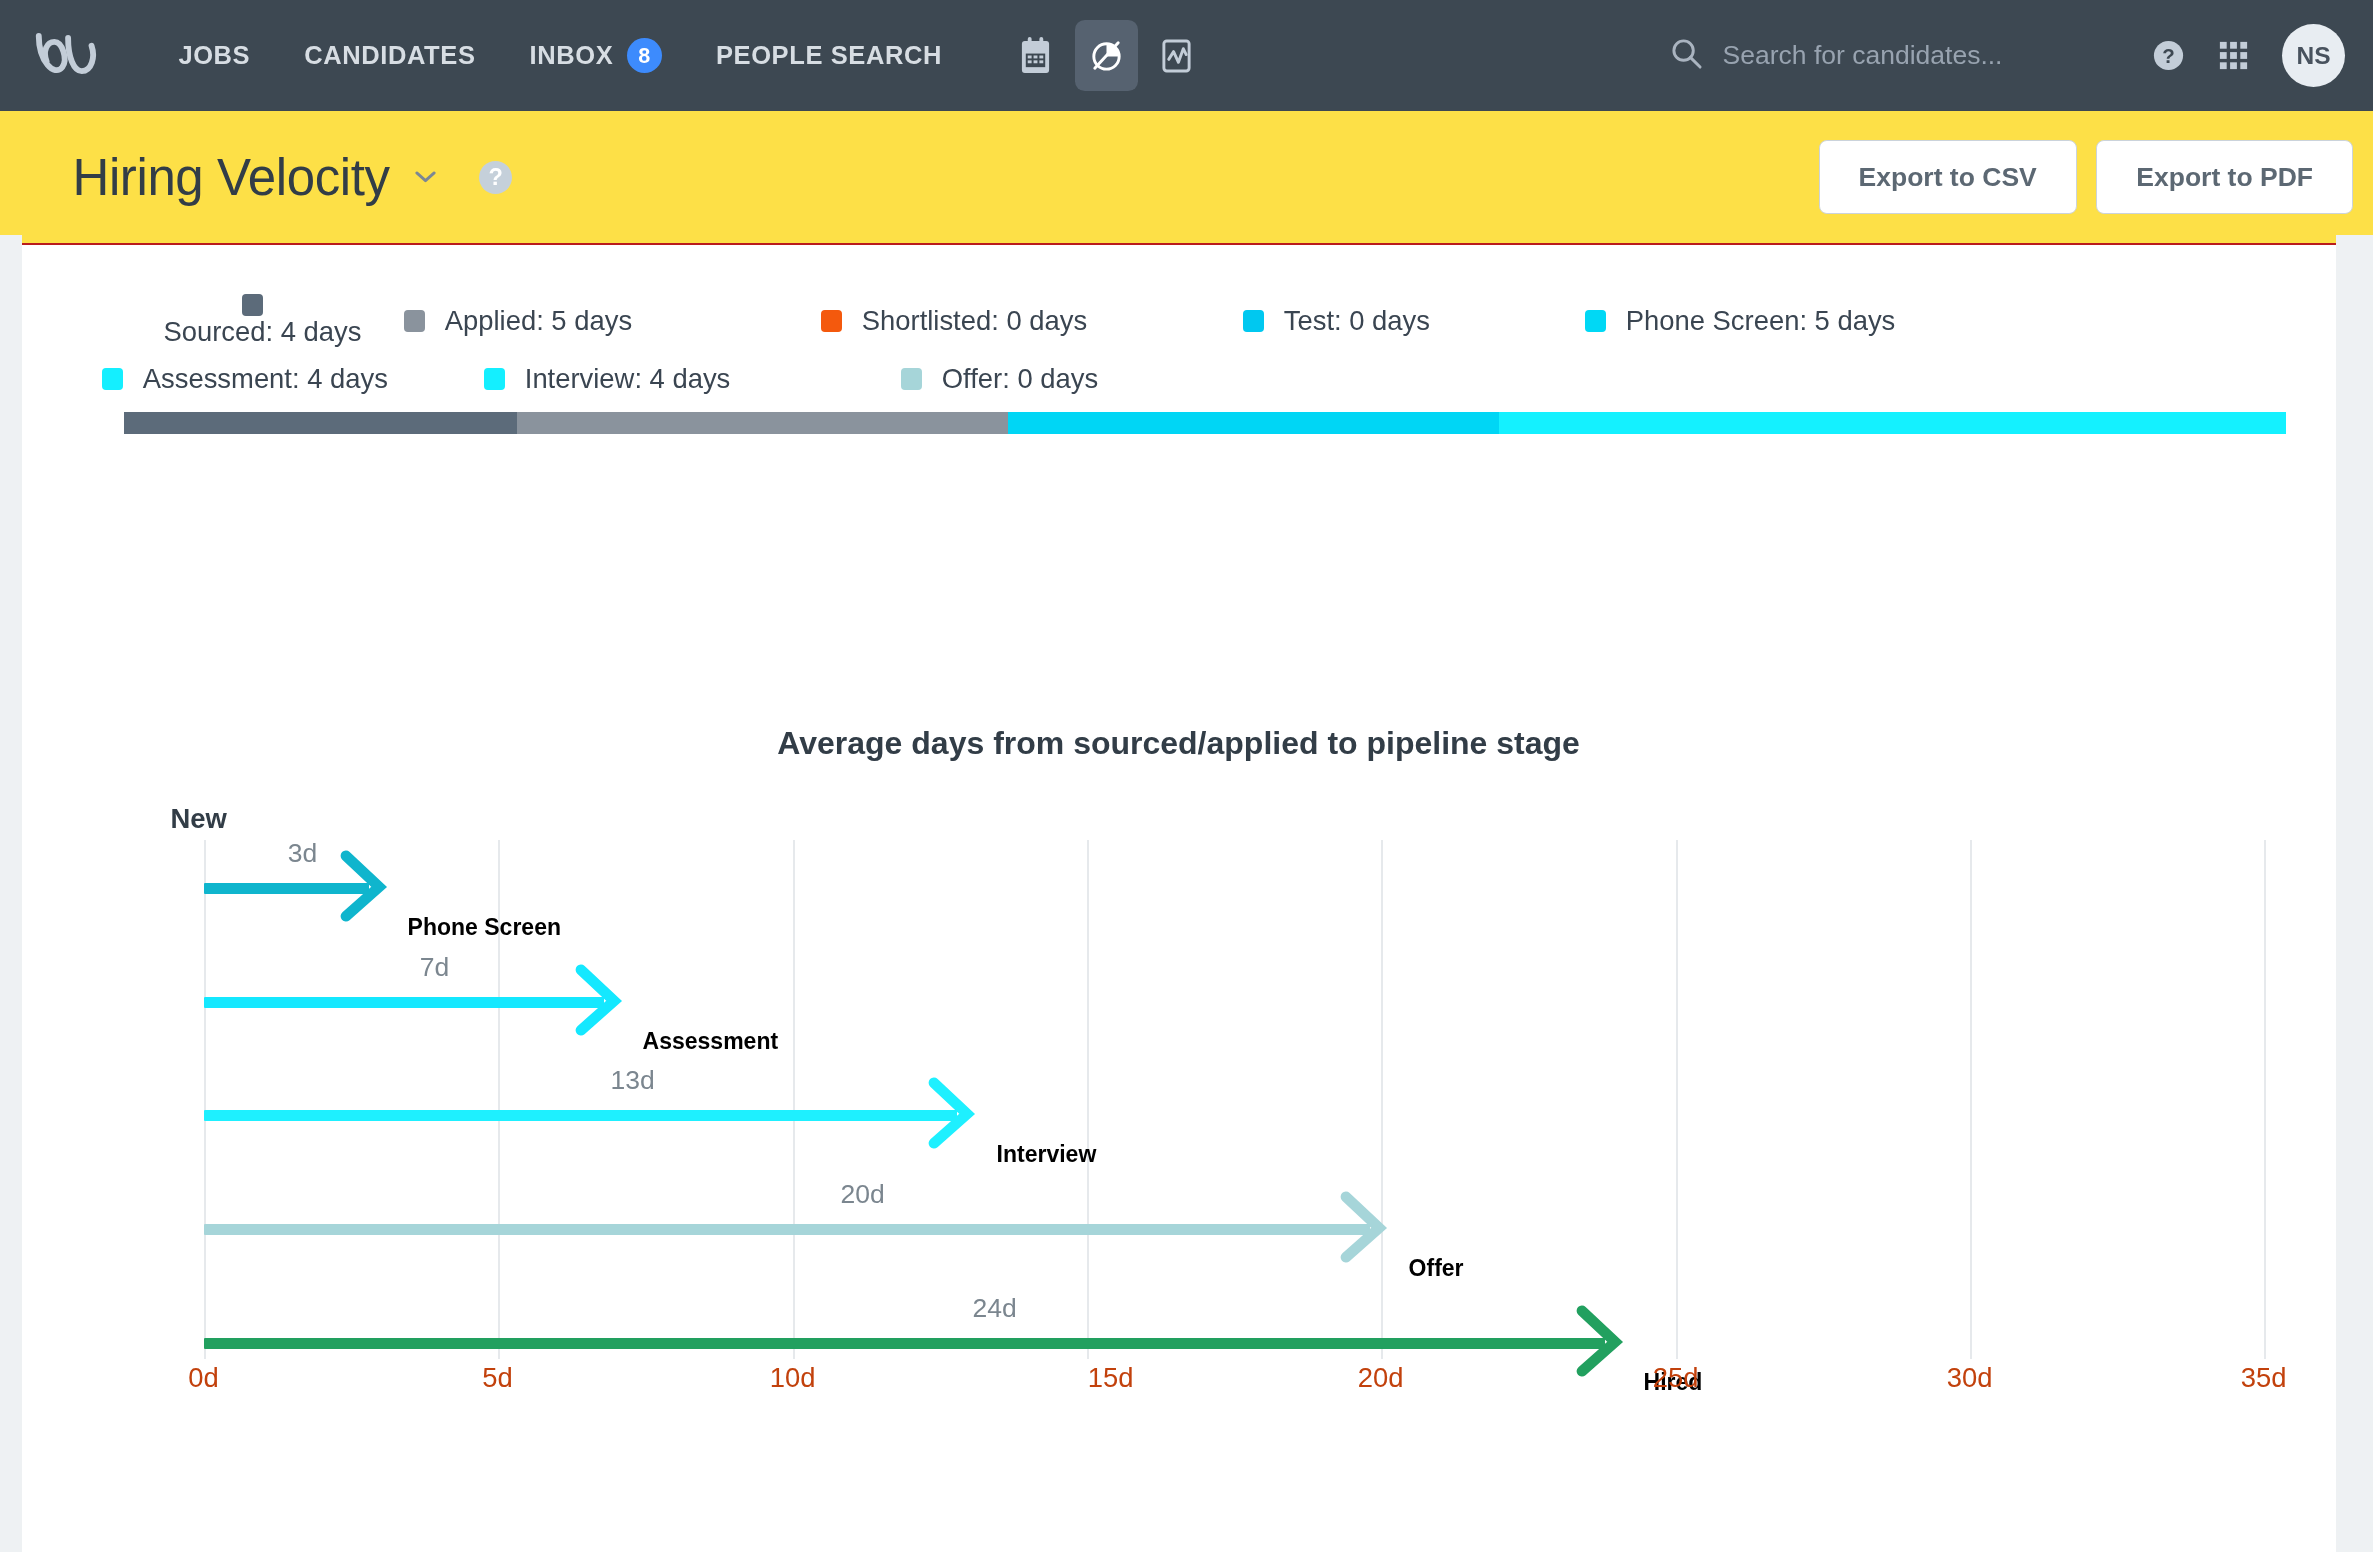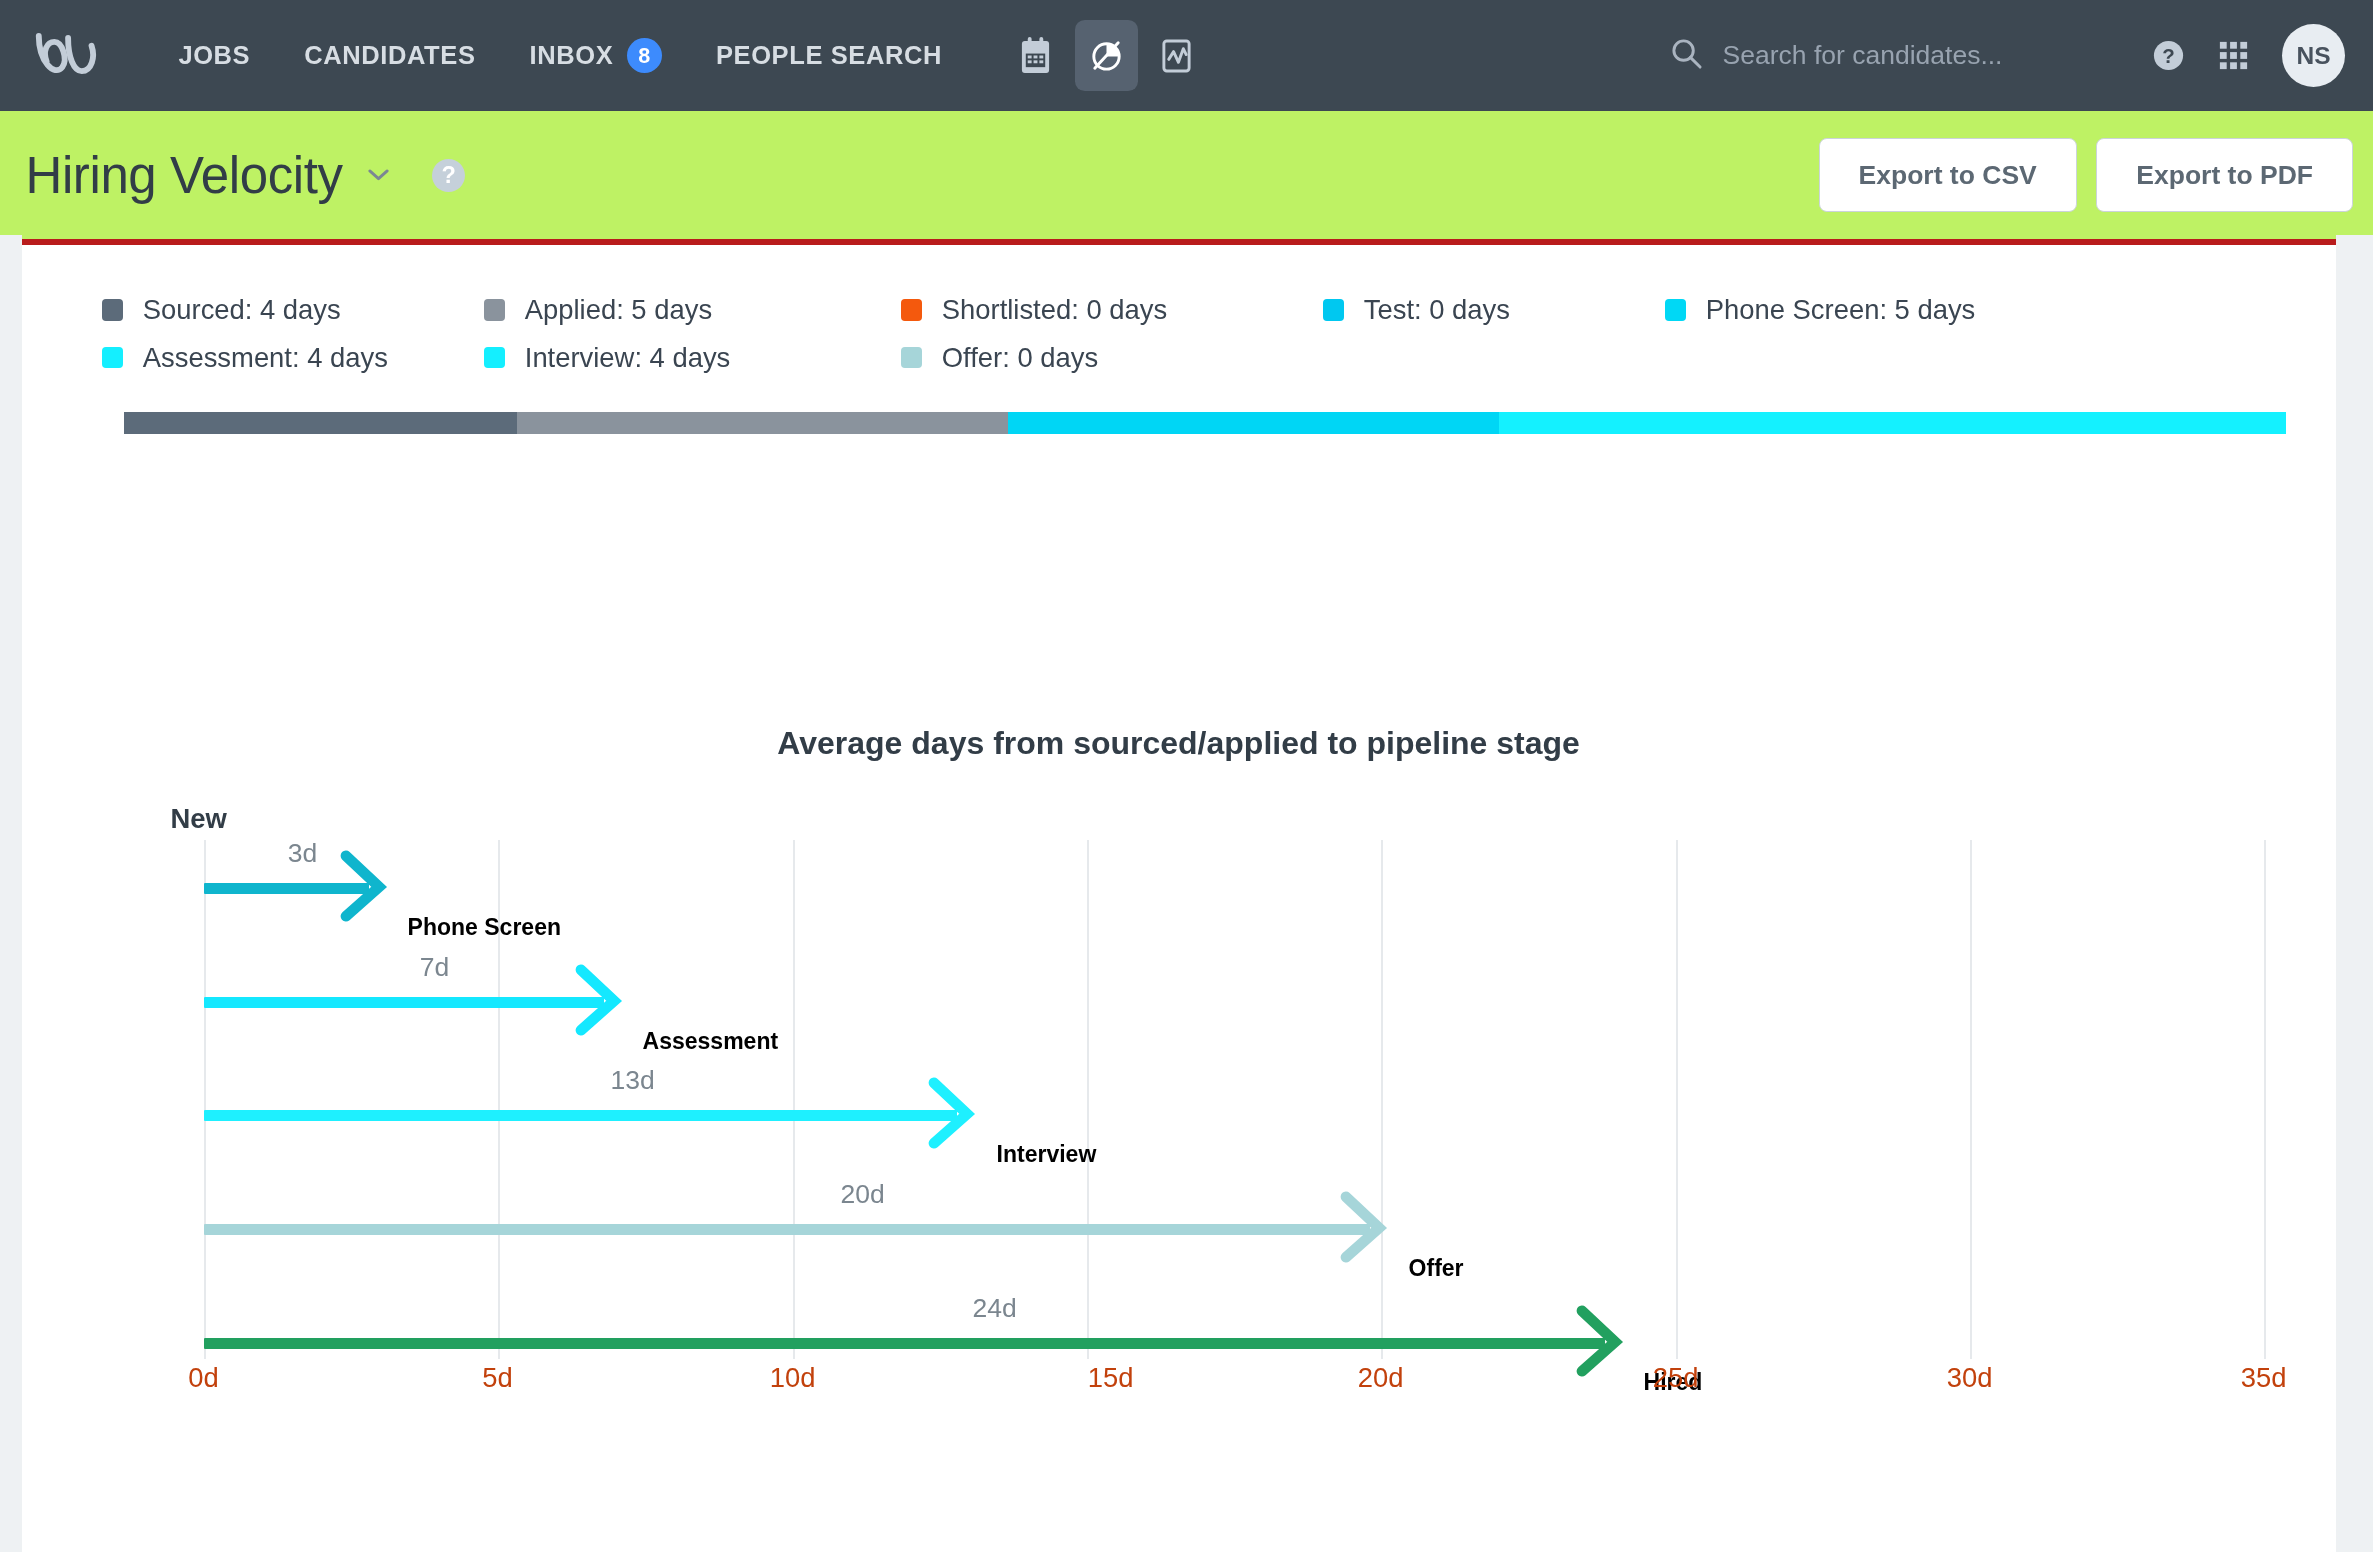--- a/index.html
+++ b/index.html
@@ -56,23 +56,23 @@
     width: 63px; height: 63px; border-radius: 50%;
     background: #e8edf2; color: #48525e;
     display: flex; align-items: center; justify-content: center;
     font-size: 24.5px; font-weight: 600; margin-left: 31px; cursor: pointer;
   }
 
   
   .titlebar {
     position: absolute; top: 111px; left: 0;
     width: 2374px; height: 134px;
-    background: #bef264;
-    border-bottom: 6px solid #b91c1c;
-    display: flex; align-items: center;
+    background: #fde047;
+    border-bottom: 2px solid #b91c1c;
+    display: flex; align-items: center; padding-left: 47px;
   }
   .title-left { display: flex; align-items: center; margin-left: 25.5px; }
   .page-title { font-size: 51px; color: #323d47; font-weight: 400; letter-spacing: -0.4px; }
   .chev { margin-left: 21.6px; cursor: pointer; display:flex; }
   .help-circle {
     width: 33px; height: 33px; border-radius: 50%;
     background: #c5d0da; color: #ffffff;
     display: flex; align-items: center; justify-content: center;
     font-size: 23.5px; font-weight: 700; margin-left: 39px; cursor: pointer;
   }
@@ -290,21 +290,21 @@
 </div>
 
 <div class="page-body">
   <div class="scroll-left-track"></div>
   <div class="scroll-track"></div>
 
   <div class="card">
 
     <div class="legend">
       <div class="legend-row" id="legend-row-1">
-          <div class="legend-item" style="width: 382px;">
+          <div class="legend-item" style="width: 302px; flex-direction: column;">
             <span class="legend-swatch" style="background: rgb(92, 107, 122);"></span>
             <span class="legend-label">Sourced: 4 days</span>
           </div>
           <div class="legend-item" style="width: 417px;">
             <span class="legend-swatch" style="background: rgb(138, 147, 157);"></span>
             <span class="legend-label">Applied: 5 days</span>
           </div>
           <div class="legend-item" style="width: 382px;">
             <span class="legend-swatch" style="background: rgb(244, 89, 13);"></span>
             <span class="legend-label">Shortlisted: 0 days</span>

